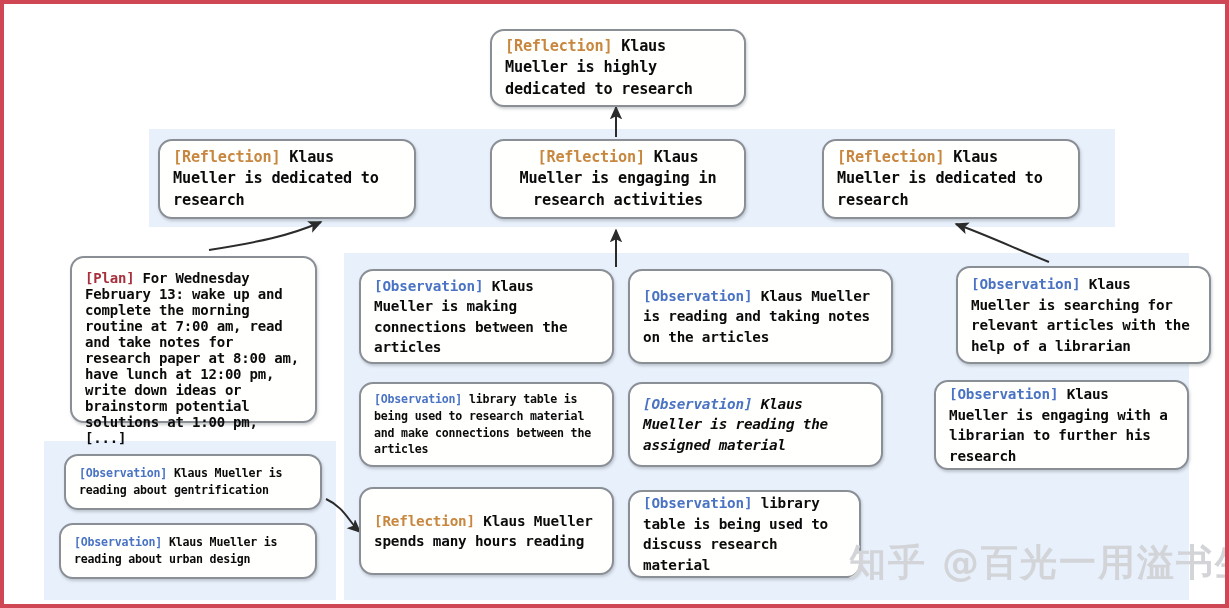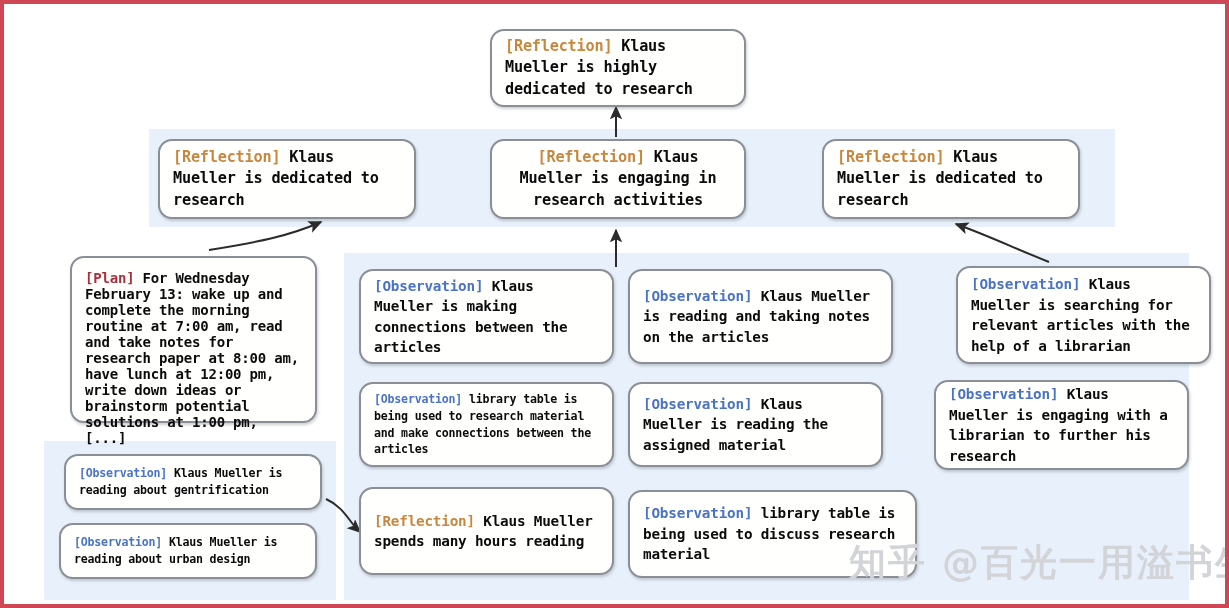--- a/index.html
+++ b/index.html
@@ -123,24 +123,24 @@
   <div class="node fs11" style="left:355px; top:378px; width:255px; height:85px;justify-content:center;">
     <span class="txt"><span class="tag-observation">[Observation]</span><span> library table is being used to research material and make connections between the articles</span></span>
   </div>
   <div class="node fs14" style="left:355px; top:483px; width:255px; height:88px;">
     <span class="txt"><span class="tag-reflection">[Reflection]</span><span> Klaus Mueller spends many hours reading</span></span>
   </div>
 
   <div class="node fs14" style="left:624px; top:265px; width:265px; height:95px;">
     <span class="txt"><span class="tag-observation">[Observation]</span><span> Klaus Mueller is reading and taking notes on the articles</span></span>
   </div>
-  <div class="node fs14" style="left:624px; top:378px; width:255px; height:85px;">
+  <div class="node fs14" style="left:624px; top:378px; width:255px; height:85px;font-style:italic;">
     <span class="txt"><span class="tag-observation">[Observation]</span><span> Klaus Mueller is reading the assigned material</span></span>
   </div>
-  <div class="node fs14" style="left:624px; top:486px; width:289px; height:88px;">
+  <div class="node fs14" style="left:624px; top:486px; width:233px; height:88px;">
     <span class="txt"><span class="tag-observation">[Observation]</span><span> library table is being used to discuss research material</span></span>
   </div>
 
   <div class="node fs14" style="left:920px; top:262px; width:255px; height:98px;margin-left:32px;">
     <span class="txt"><span class="tag-observation">[Observation]</span><span> Klaus Mueller is searching for relevant articles with the help of a librarian</span></span>
   </div>
   <div class="node fs14" style="left:920px; top:376px; width:255px; height:90px;margin-left:10px;">
     <span class="txt"><span class="tag-observation">[Observation]</span><span> Klaus Mueller is engaging with a librarian to further his research</span></span>
   </div>
 

